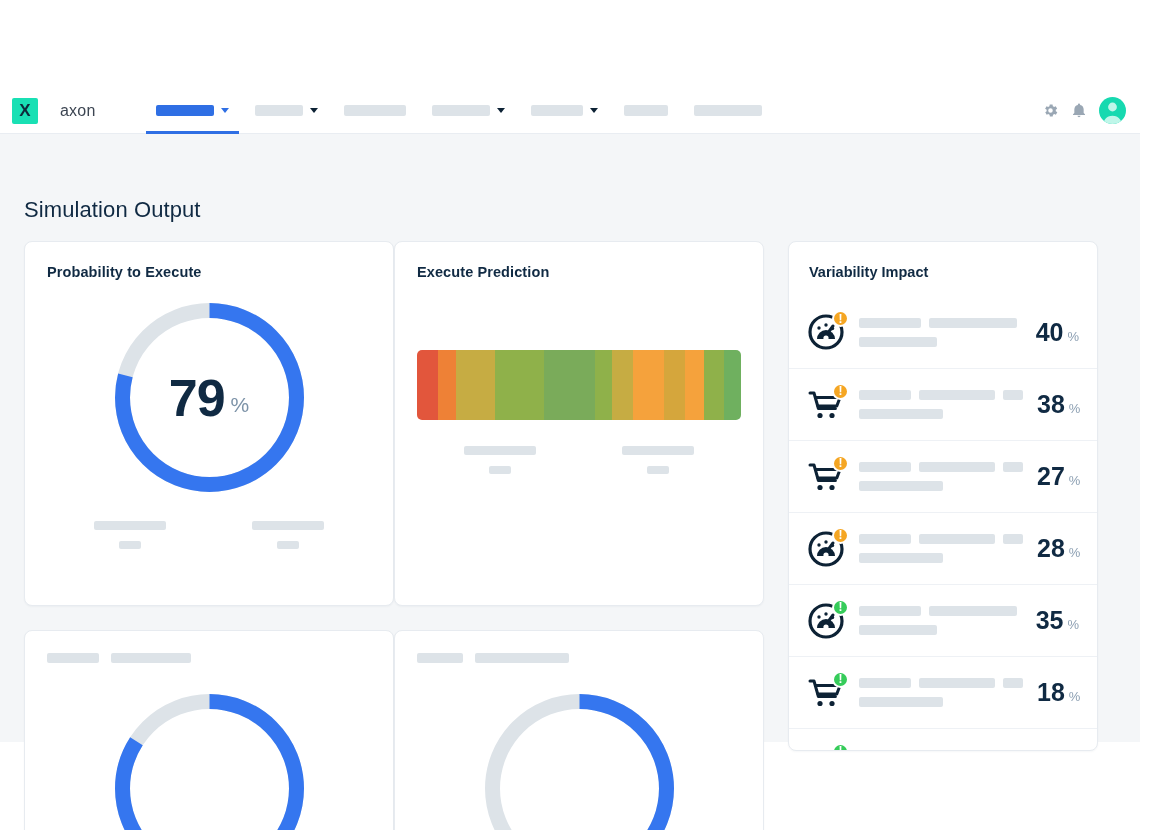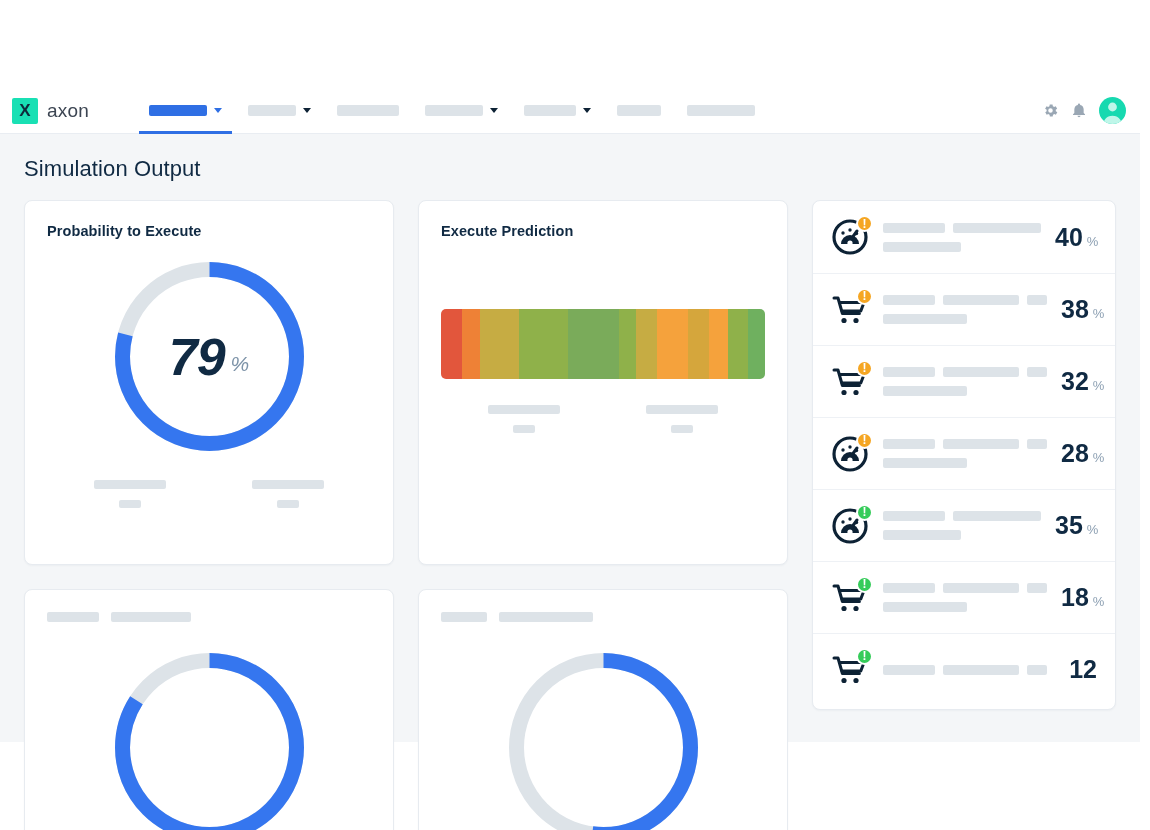--- a/index.html
+++ b/index.html
@@ -17,21 +17,21 @@
     background: #ffffff; border-bottom: 1px solid #e9edf2;
     display: flex; align-items: center;
   }
   .brand { display: flex; align-items: center; margin-left: 12px; }
   .brand-mark {
     width: 26px; height: 26px; background: #19e0b4; border-radius: 2px;
     display: flex; align-items: center; justify-content: center;
     color: #0e2a3a; font-size: 17px; font-weight: 700; line-height: 1;
   }
   .brand-name {
-    margin-left: 9px; font-size: 19px; color: #3c4552; letter-spacing: .2px;
+    margin-left: 22px; font-size: 16px; color: #3c4552; letter-spacing: .2px;
   }
   .nav-items { display: flex; align-items: center; margin-left: 58px; height: 46px; }
   .nav-item {
     position: relative; height: 46px; display: flex; align-items: center;
     margin-right: 22px; padding: 0 2px;
   }
   .nav-bar-ph { height: 11px; border-radius: 2px; background: #dde3e8; }
   .nav-item.active .nav-bar-ph { background: #2f6fe4; }
   .nav-item.active::after {
     content: ""; position: absolute; left: -8px; right: -8px; bottom: 0;
@@ -54,38 +54,38 @@
 
   
   .page {
     position: absolute; left: 0; top: 134px; width: 1140px; height: 608px;
     background: #f4f6f8;
   }
   .page-head {
     display: flex; align-items: center; justify-content: space-between;
     padding: 22px 24px 0 24px;
   }
-  .page-title { font-size: 22px; color: #102a43; font-weight: 400; letter-spacing: .1px; }
+  .page-title { font-size: 22px; color: #102a43; font-weight: 400; letter-spacing: .1px; margin-top: 41px; }
   .resim-btn {
     display: flex; align-items: center; gap: 11px;
     background: #3576ef; color: #ffffff; border: none; border-radius: 6px;
     padding: 12px 22px; font-size: 15.5px; font-family: "Liberation Sans", sans-serif;
     cursor: pointer; box-shadow: 0 1px 2px rgba(16,42,67,.10);
   }
   .play-tri {
     width: 0; height: 0;
     border-top: 7px solid transparent; border-bottom: 7px solid transparent;
     border-left: 11px solid #ffffff;
   }
 
   .grid {
     display: flex; gap: 24px; padding: 18px 24px 0 24px; align-items: flex-start;
   }
   .col-left { display: flex; flex-direction: column; gap: 24px; }
-  .row-top { display: flex; gap: 24px; }
+  .row-top { display: flex; }
 
   .card {
     background: #ffffff; border: 1px solid #e7ebf0; border-radius: 8px;
     box-shadow: 0 1px 2px rgba(16,42,67,.04);
   }
   .card-title {
     font-size: 14.5px; font-weight: 700; color: #102a43; padding: 22px 22px 0 22px;
     letter-spacing: .1px;
   }
   .ph { background: #dde3e8; border-radius: 2px; display: block; }
@@ -210,21 +210,21 @@
     </div>
 
     <div class="grid">
 
       <div class="col-left">
         <div class="row-top">
 
           <div class="card card-a">
             <div class="card-title">Probability to Execute</div>
             <div class="donut-wrap">
-              <div style="position:relative;width:195px;height:195px;font-style:italic;">
+              <div style="position:relative;width:195px;height:195px;">
                 <svg width="195" height="195" viewBox="0 0 195 195">
                   <circle cx="97.5" cy="97.5" r="87" fill="none" stroke="#dde3e8" stroke-width="15"></circle>
                   <circle id="donut-main" cx="97.5" cy="97.5" r="87" fill="none" stroke="#3576ef" stroke-width="15" stroke-linecap="butt" transform="rotate(-90 97.5 97.5)" stroke-dasharray="431.84332616245297 546.637121724624"></circle>
                 </svg>
                 <div class="donut-val">
                   <span class="donut-num">79</span>
                   <span class="donut-pct">%</span>
                 </div>
               </div>
             </div>
@@ -295,20 +295,21 @@
               <svg width="195" height="195" viewBox="0 0 195 195">
                 <circle cx="97.5" cy="97.5" r="87" fill="none" stroke="#dde3e8" stroke-width="15"></circle>
                 <circle id="donut-bm" cx="97.5" cy="97.5" r="87" fill="none" stroke="#3576ef" stroke-width="15" transform="rotate(-90 97.5 97.5)" stroke-dasharray="284.25130329680445 546.637121724624"></circle>
               </svg>
             </div>
           </div>
         </div>
       </div>
 
       <div class="panel">
+        <div class="panel-title">Variability Impact</div>
         <div id="vrows">
             <div class="vrow">
               <div class="vicon"><svg width="38" height="38" viewBox="0 0 38 38">
   <circle cx="19" cy="19" r="16" fill="none" stroke="#0d2235" stroke-width="3.2"></circle>
   <path d="M10 26a9 9 0 0 1 18 0z" fill="#0d2235"></path>
   <circle cx="12" cy="15" r="1.7" fill="#0d2235"></circle>
   <circle cx="19" cy="12" r="1.7" fill="#0d2235"></circle>
   <circle cx="25.5" cy="15.5" r="1.7" fill="#0d2235"></circle>
   <path d="M18 24 L26 13" stroke="#0d2235" stroke-width="3" stroke-linecap="round"></path>
   <circle cx="19" cy="25" r="2.6" fill="#ffffff"></circle>
@@ -354,21 +355,21 @@
 </svg><span class="badge" style="background: rgb(245, 166, 35);">!</span></div>
               <div class="vbars">
                 <div class="vbars-top">
                   <span class="ph" style="width: 52px; height: 10px;"></span>
                   <span class="ph" style="width: 76px; height: 10px;"></span>
                   <span class="ph" style="width: 20px; height: 10px;"></span>
                 </div>
                 <span class="ph" style="width: 84px; height: 10px;"></span>
               </div>
               <div class="vval">
-                <span class="vnum">32</span>
+                <span class="vnum">27</span>
                 <span class="vpct">%</span>
               </div>
             </div>
             <div class="vrow">
               <div class="vicon"><svg width="38" height="38" viewBox="0 0 38 38">
   <circle cx="19" cy="19" r="16" fill="none" stroke="#0d2235" stroke-width="3.2"></circle>
   <path d="M10 26a9 9 0 0 1 18 0z" fill="#0d2235"></path>
   <circle cx="12" cy="15" r="1.7" fill="#0d2235"></circle>
   <circle cx="19" cy="12" r="1.7" fill="#0d2235"></circle>
   <circle cx="25.5" cy="15.5" r="1.7" fill="#0d2235"></circle>

